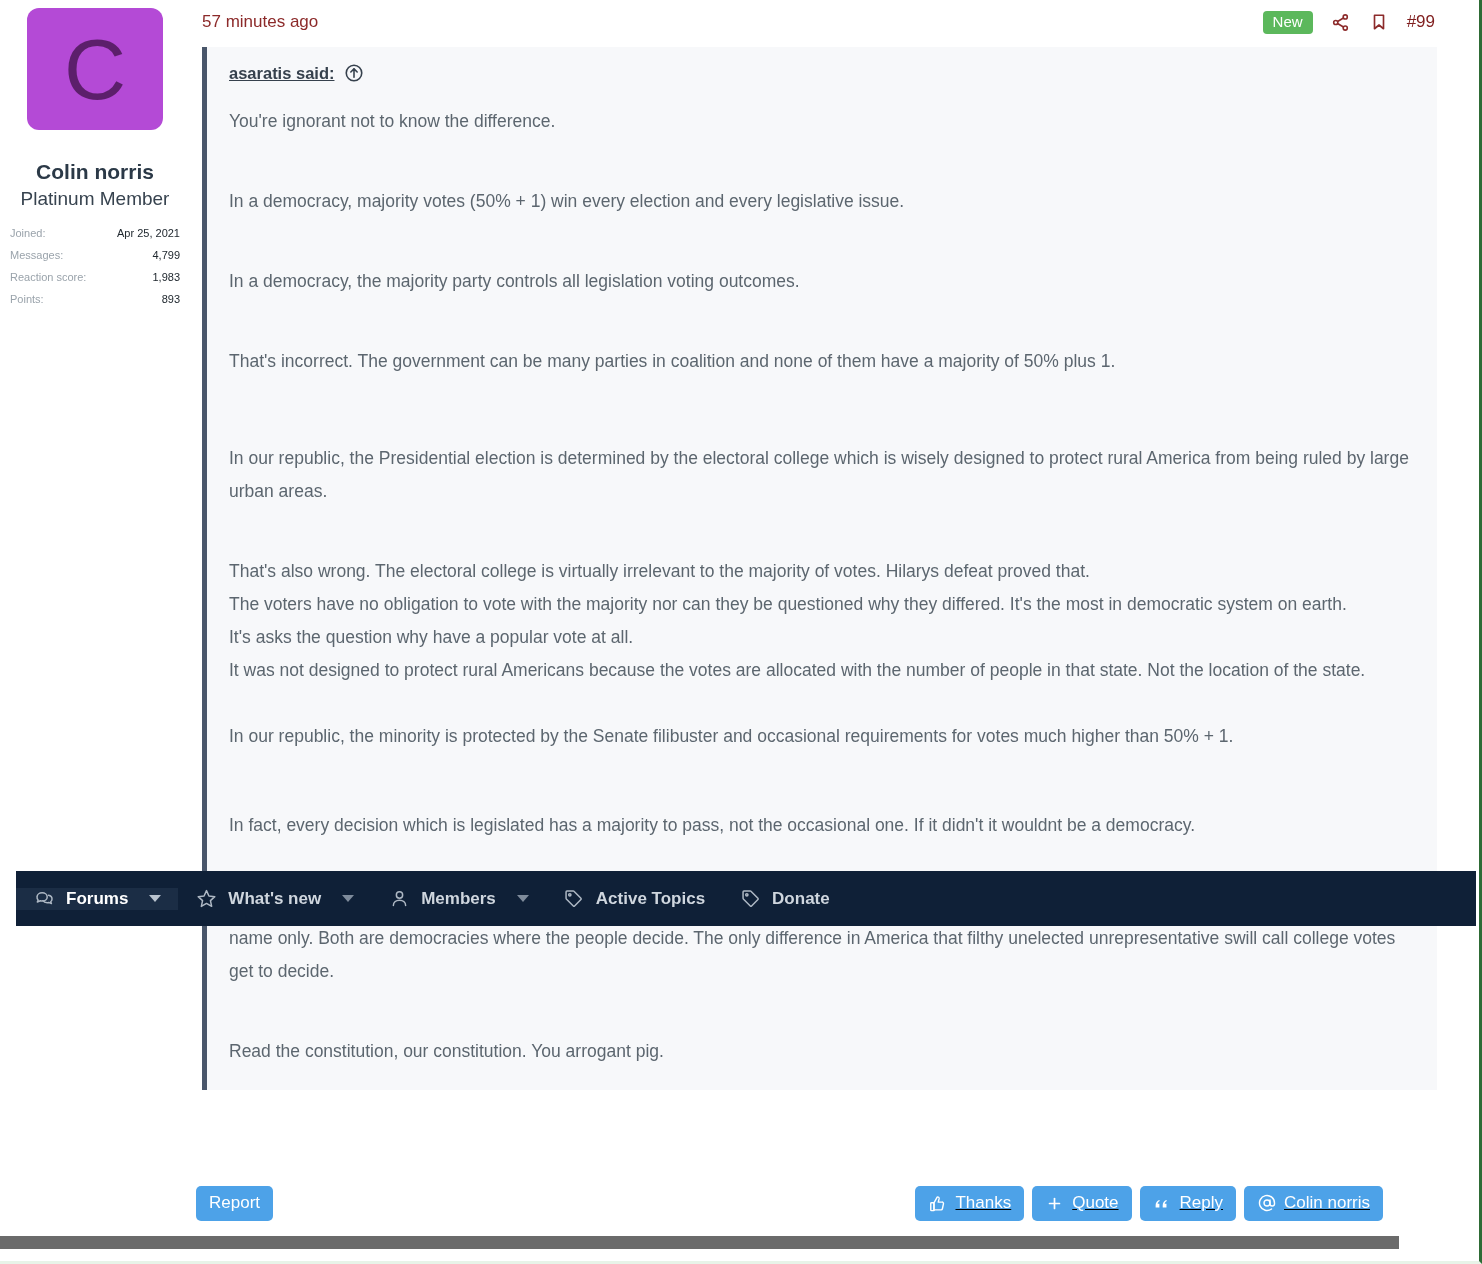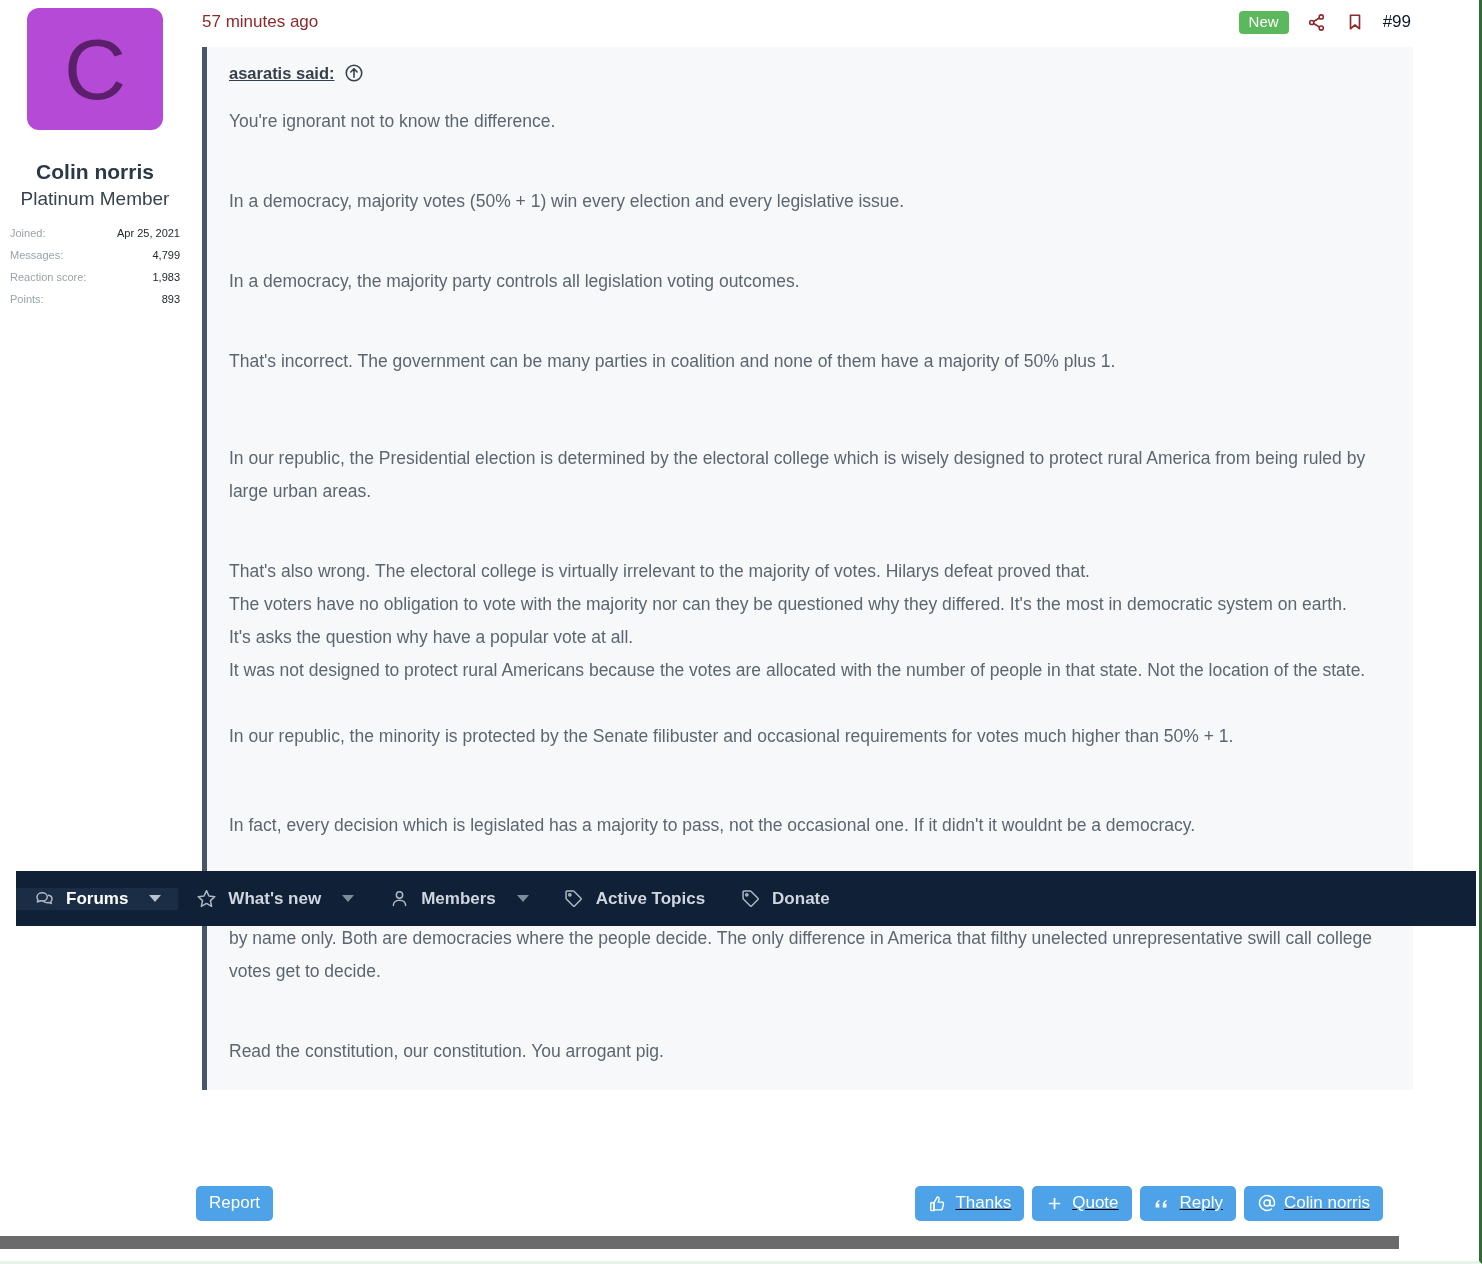--- a/index.html
+++ b/index.html
@@ -59,21 +59,21 @@
     white-space: nowrap;
   }
   .stat-label { color: #9aa3ab; }
   .stat-value { color: #20282f; margin-left: 44px; }
 
   
   .post-main {
     position: absolute;
     left: 190px; top: 0;
     right: 0;
-    padding: 0 62px 0 6px;
+    padding: 0 38px 0 6px;
   }
   .post-head {
     display: flex;
     align-items: center;
     height: 44px;
     padding: 0 6px 0 6px;
   }
   .post-date {
     font-size: 17px;
     color: #8c2a2a;
@@ -94,21 +94,21 @@
   }
   .head-icon {
     width: 20px; height: 22px;
     color: #8c2a2a;
     display: inline-flex;
     align-items: center;
     justify-content: center;
   }
   .post-num {
     font-size: 17px;
-    color: #0f172a;
+    color: #7f1d1d;
   }
 
   
   .quote {
     margin: 3px 4px 0 6px;
     background: #f7f8fa;
     border-left: 5px solid #49566a;
     padding: 16px 22px 22px 22px;
   }
   .quote-head {

